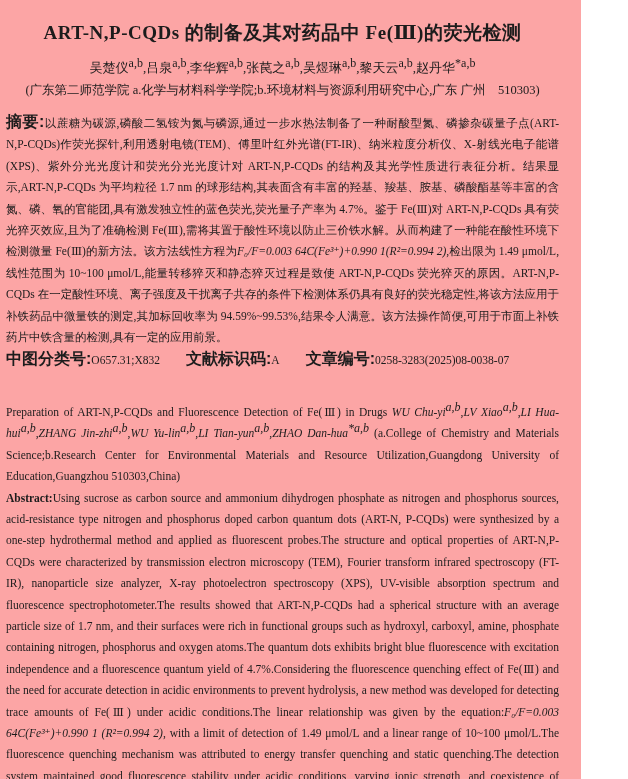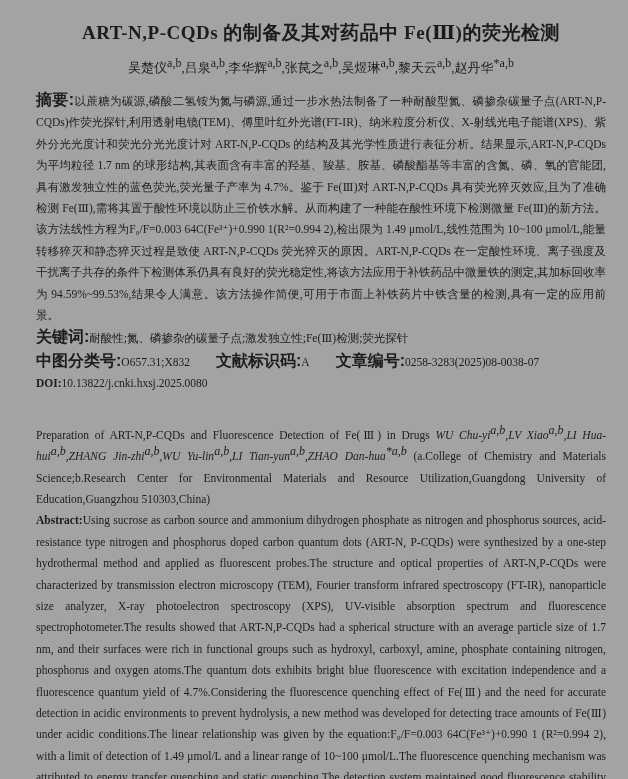--- a/index.html
+++ b/index.html
@@ -4,23 +4,23 @@
 <style>
   * { margin: 0; padding: 0; box-sizing: border-box; }
   html, body { background: #ffffff; }
   body {
     width: 628px; height: 779px;
     overflow: hidden;
     font-family: "Liberation Serif", "DejaVu Serif", serif;
     color: #1c1c1c;
   }
   .page {
-    width: 628px; height: 779px;
-    padding: 12px 22px 0 36px;
-    background: #a3a3a3;
+    width: 581px; height: 779px;
+    padding: 12px 22px 0 6px;
+    background: #fca5a5;
   }
   .cn-title {
     margin-top: 8px;
     text-align: center;
     font-size: 19px;
     line-height: 26px;
     font-weight: bold;
     letter-spacing: 0.5px;
   }
   .authors-line {
@@ -51,41 +51,40 @@
     font-family: "Liberation Sans", "DejaVu Sans", sans-serif;
     font-size: 16px;
   }
   .meta-line .pair { white-space: nowrap; }
   .meta-line .gap { display: inline-block; width: 26px; }
   .doi-label { font-weight: bold; }
   .en-block { margin-top: 30px; }
   .en-title { font-weight: normal; }
   .en-authors i { }
   .en-abstract-label { font-weight: bold; font-family: Liberation Serif, serif; }
-  .formula { white-space: normal; }
+  .formula { white-space: normal; font-style: italic; }
 </style>
 </head>
 <body>
 
 <div class="page">
 
   <h1 class="cn-title">ART-N,P-CQDs 的制备及其对药品中 Fe(Ⅲ)的荧光检测</h1>
 
   <div class="authors-line">
     <span><span>吴楚仪</span><sup>a,b</sup></span><span>,</span><span><span>吕泉</span><sup>a,b</sup></span><span>,</span><span><span>李华辉</span><sup>a,b</sup></span><span>,</span><span><span>张苠之</span><sup>a,b</sup></span><span>,</span><span><span>吴煜琳</span><sup>a,b</sup></span><span>,</span><span><span>黎天云</span><sup>a,b</sup></span><span>,</span><span><span>赵丹华</span><sup>*a,b</sup></span>
   </div>
 
+  <div class="affil-line">(广东第二师范学院 a.化学与材料科学学院;b.环境材料与资源利用研究中心,广东 广州　510303)</div>
 
   <p class="body-text cn-abstract"><span class="cn-label">摘要</span><span class="cn-label">:</span><span>以蔗糖为碳源,磷酸二氢铵为氮与磷源,通过一步水热法制备了一种耐酸型氮、磷掺杂碳量子点(ART-N,P-CQDs)作荧光探针,利用透射电镜(TEM)、傅里叶红外光谱(FT-IR)、纳米粒度分析仪、X-射线光电子能谱(XPS)、紫外分光光度计和荧光分光光度计对 ART-N,P-CQDs 的结构及其光学性质进行表征分析。结果显示,ART-N,P-CQDs 为平均粒径 1.7 nm 的球形结构,其表面含有丰富的羟基、羧基、胺基、磷酸酯基等丰富的含氮、磷、氧的官能团,具有激发独立性的蓝色荧光,荧光量子产率为 4.7%。鉴于 Fe(Ⅲ)对 ART-N,P-CQDs 具有荧光猝灭效应,且为了准确检测 Fe(Ⅲ),需将其置于酸性环境以防止三价铁水解。从而构建了一种能在酸性环境下检测微量 Fe(Ⅲ)的新方法。该方法线性方程为</span><span class="formula">F₀/F=0.003 64C(Fe³⁺)+0.990 1(R²=0.994 2)</span><span>,检出限为 1.49 μmol/L,线性范围为 10~100 μmol/L,能量转移猝灭和静态猝灭过程是致使 ART-N,P-CQDs 荧光猝灭的原因。ART-N,P-CQDs 在一定酸性环境、离子强度及干扰离子共存的条件下检测体系仍具有良好的荧光稳定性,将该方法应用于补铁药品中微量铁的测定,其加标回收率为 94.59%~99.53%,结果令人满意。该方法操作简便,可用于市面上补铁药片中铁含量的检测,具有一定的应用前景。</span></p>
 
-  <p class="body-text"><span class="cn-label">关键词</span><span class="cn-label">:</span><span>耐酸性;氮、磷掺杂的碳量子点;激发独立性;Fe(Ⅲ)检测;荧光探针</span></p>
 
   <p class="body-text meta-line"><span class="pair"><span class="cn-label">中图分类号</span><span class="cn-label">:</span><span>O657.31;X832</span></span><span class="gap"></span><span class="pair"><span class="cn-label">文献标识码</span><span class="cn-label">:</span><span>A</span></span><span class="gap"></span><span class="pair"><span class="cn-label">文章编号</span><span class="cn-label">:</span><span>0258-3283(2025)08-0038-07</span></span></p>
 
-  <p class="body-text"><span class="doi-label">DOI</span><span class="doi-label">:</span><span>10.13822/j.cnki.hxsj.2025.0080</span></p>
 
   <div class="en-block">
     <p class="body-text"><span class="en-title">Preparation of ART-N,P-CQDs and Fluorescence Detection of Fe(Ⅲ) in Drugs</span>
       <span class="en-authors"><i><span>WU Chu-yi</span><sup>a,b</sup></i><span>,</span><i><span>LV Xiao</span><sup>a,b</sup></i><span>,</span><i><span>LI Hua-hui</span><sup>a,b</sup></i><span>,</span><i><span>ZHANG Jin-zhi</span><sup>a,b</sup></i><span>,</span><i><span>WU Yu-lin</span><sup>a,b</sup></i><span>,</span><i><span>LI Tian-yun</span><sup>a,b</sup></i><span>,</span><i><span>ZHAO Dan-hua</span><sup>*a,b</sup></i></span>
       <span>(a.College of Chemistry and Materials Science;b.Research Center for Environmental Materials and Resource Utilization,Guangdong University of Education,Guangzhou 510303,China)</span></p>
 
     <p class="body-text"><span class="en-abstract-label">Abstract</span><span class="en-abstract-label">:</span><span>Using sucrose as carbon source and ammonium dihydrogen phosphate as nitrogen and phosphorus sources, acid-resistance type nitrogen and phosphorus doped carbon quantum dots (ART-N, P-CQDs) were synthesized by a one-step hydrothermal method and applied as fluorescent probes.The structure and optical properties of ART-N,P-CQDs were characterized by transmission electron microscopy (TEM), Fourier transform infrared spectroscopy (FT-IR), nanoparticle size analyzer, X-ray photoelectron spectroscopy (XPS), UV-visible absorption spectrum and fluorescence spectrophotometer.The results showed that ART-N,P-CQDs had a spherical structure with an average particle size of 1.7 nm, and their surfaces were rich in functional groups such as hydroxyl, carboxyl, amine, phosphate containing nitrogen, phosphorus and oxygen atoms.The quantum dots exhibits bright blue fluorescence with excitation independence and a fluorescence quantum yield of 4.7%.Considering the fluorescence quenching effect of Fe(Ⅲ) and the need for accurate detection in acidic environments to prevent hydrolysis, a new method was developed for detecting trace amounts of Fe(Ⅲ) under acidic conditions.The linear relationship was given by the equation:</span><span class="formula">F₀/F=0.003 64C(Fe³⁺)+0.990 1 (R²=0.994 2)</span><span>, with a limit of detection of 1.49 μmol/L and a linear range of 10~100 μmol/L.The fluorescence quenching mechanism was attributed to energy transfer quenching and static quenching.The detection system maintained good fluorescence stability under acidic conditions, varying ionic strength, and coexistence of interfering ions.The method was successfully applied to the determination of trace iron in commercial iron supplementation, yielding spiked recoveries of 94.59% to 99.53% with satisfactory results.Owing to its operational simplicity and reliability, the proposed method</span></p>
   </div>
 
 </div>

